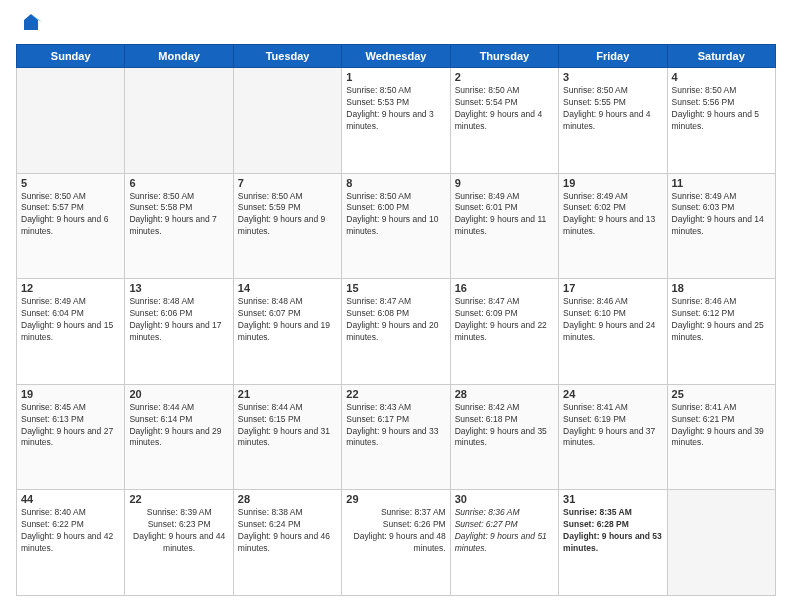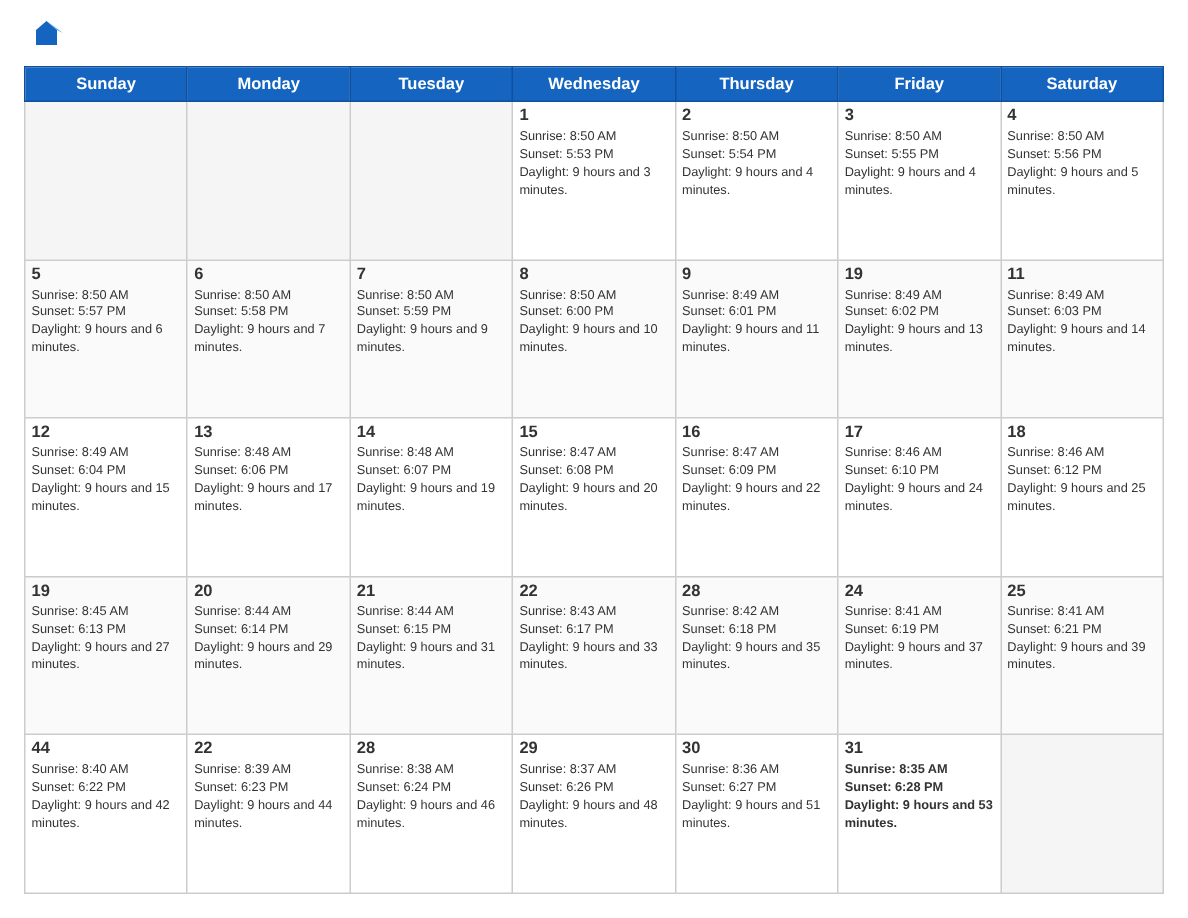--- a/index.html
+++ b/index.html
@@ -300,39 +300,39 @@
         </tr>
         <tr>
           <td>
             <span class="day-num">44</span>
             <div class="day-info" style="white-space: pre-line;">Sunrise: 8:40 AM
 Sunset: 6:22 PM
 Daylight: 9 hours and 42 minutes.</div>
           </td>
           <td>
             <span class="day-num">22</span>
-            <div class="day-info" style="white-space: pre-line;">Sunrise: 8:39 AM
+            <div class="day-info" style="white-space: pre-line; text-align: center;">Sunrise: 8:39 AM
 Sunset: 6:23 PM
 Daylight: 9 hours and 44 minutes.</div>
           </td>
           <td>
             <span class="day-num">28</span>
             <div class="day-info" style="white-space: pre-line;">Sunrise: 8:38 AM
 Sunset: 6:24 PM
 Daylight: 9 hours and 46 minutes.</div>
           </td>
           <td>
             <span class="day-num">29</span>
-            <div class="day-info" style="white-space: pre-line;">Sunrise: 8:37 AM
+            <div class="day-info" style="white-space: pre-line; text-align: right;">Sunrise: 8:37 AM
 Sunset: 6:26 PM
 Daylight: 9 hours and 48 minutes.</div>
           </td>
           <td>
             <span class="day-num">30</span>
-            <div class="day-info" style="white-space: pre-line;">Sunrise: 8:36 AM
+            <div class="day-info" style="white-space: pre-line; font-style: italic;">Sunrise: 8:36 AM
 Sunset: 6:27 PM
 Daylight: 9 hours and 51 minutes.</div>
           </td>
           <td>
             <span class="day-num">31</span>
             <div class="day-info" style="white-space: pre-line; font-weight: bold;">Sunrise: 8:35 AM
 Sunset: 6:28 PM
 Daylight: 9 hours and 53 minutes.</div>
           </td>
           <td class="empty"></td>

